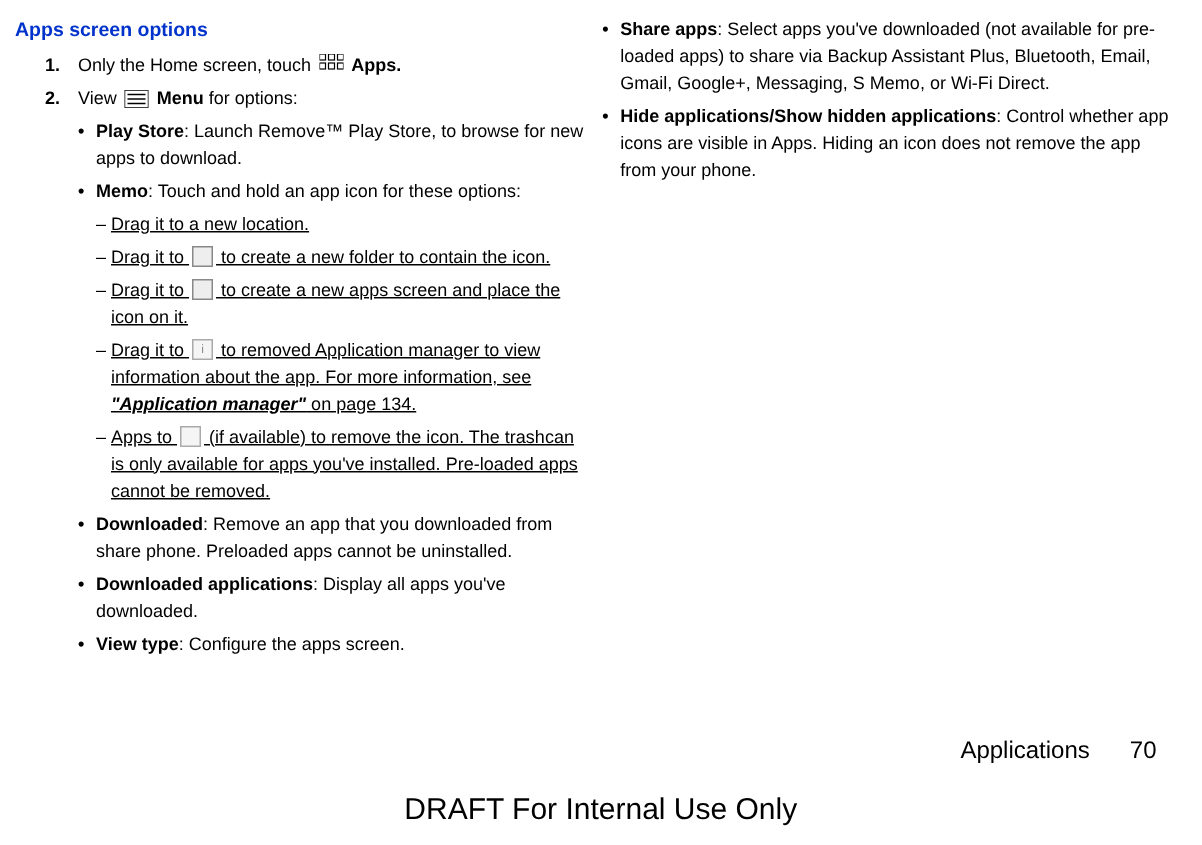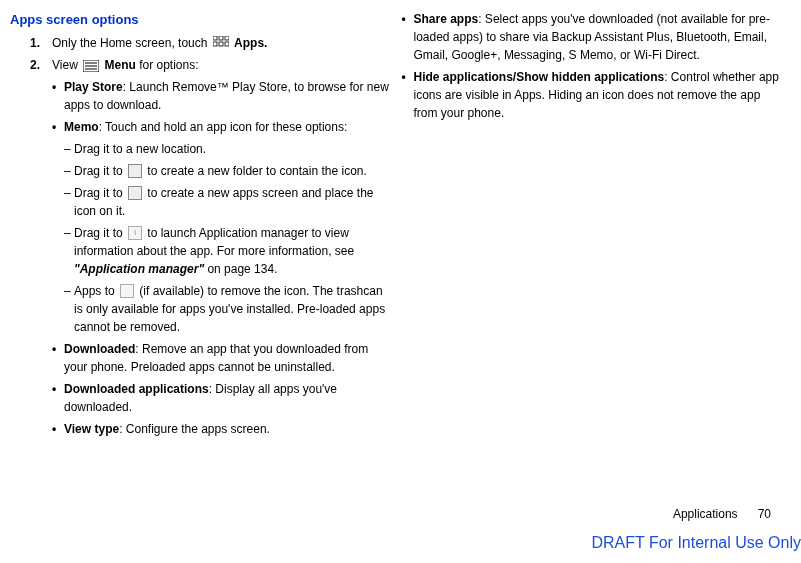--- a/index.html
+++ b/index.html
@@ -65,20 +65,21 @@
       display: flex;
       margin-left: 54px;
       margin-bottom: 4px;
     }
     .sub-dash {
       width: 10px;
       flex-shrink: 0;
     }
     .sub-text {
       flex: 1;
+      text-decoration: underline;
     }
     .bold {
       font-weight: bold;
     }
     .italic-bold {
       font-weight: bold;
       font-style: italic;
     }
     .icon-box {
       display: inline-block;
@@ -130,32 +131,32 @@
       margin: 0 2px;
       border: 1px solid #aaa;
       background: #f5f5f5;
       font-size: 8px;
       text-align: center;
       line-height: 12px;
       color: #888;
     }
     .footer {
       position: absolute;
-      bottom: 40px;
+      bottom: 50px;
       right: 30px;
-      font-size: 12px;
+      font-size: 16px;
     }
     .watermark {
       position: absolute;
       bottom: 8px;
       left: 0;
       width: 100%;
-      text-align: right;
-      font-size: 16px;
-      color: #1d4ed8;
+      text-align: center;
+      font-size: 20px;
+      color: #000000;
       font-weight: normal;
     }
   </style>
 </head>
 <body>
 
 <div class="columns">
   <div class="col">
     <div class="section-title">Apps screen options</div>
 
@@ -222,35 +223,35 @@
     <div class="sub-item">
       <div class="sub-dash">–</div>
       <div class="sub-text">
         <span>Drag it to </span><span class="icon-box"></span><span> to create a new apps screen and place the icon on it.</span>
       </div>
     </div>
 
     <div class="sub-item">
       <div class="sub-dash">–</div>
       <div class="sub-text">
-        <span>Drag it to </span><span class="icon-info">i</span><span> to launch Application manager to view information about the app. For more information, see </span><span class="italic-bold">"Application manager"</span><span> on page 134.</span>
+        <span>Drag it to </span><span class="icon-info">i</span><span> to removed Application manager to view information about the app. For more information, see </span><span class="italic-bold">"Application manager"</span><span> on page 134.</span>
       </div>
     </div>
 
     <div class="sub-item">
       <div class="sub-dash">–</div>
       <div class="sub-text">
         <span>Apps to </span><span class="icon-trash"></span><span> (if available) to remove the icon. The trashcan is only available for apps you've installed. Pre-loaded apps cannot be removed.</span>
       </div>
     </div>
 
     <div class="bullet-item">
       <div class="bullet-dot">•</div>
       <div class="bullet-text">
-        <span class="bold">Downloaded</span><span>: Remove an app that you downloaded from your phone. Preloaded apps cannot be uninstalled.</span>
+        <span class="bold">Downloaded</span><span>: Remove an app that you downloaded from share phone. Preloaded apps cannot be uninstalled.</span>
       </div>
     </div>
 
     <div class="bullet-item">
       <div class="bullet-dot">•</div>
       <div class="bullet-text">
         <span class="bold">Downloaded applications</span><span>: Display all apps you've downloaded.</span>
       </div>
     </div>
 

